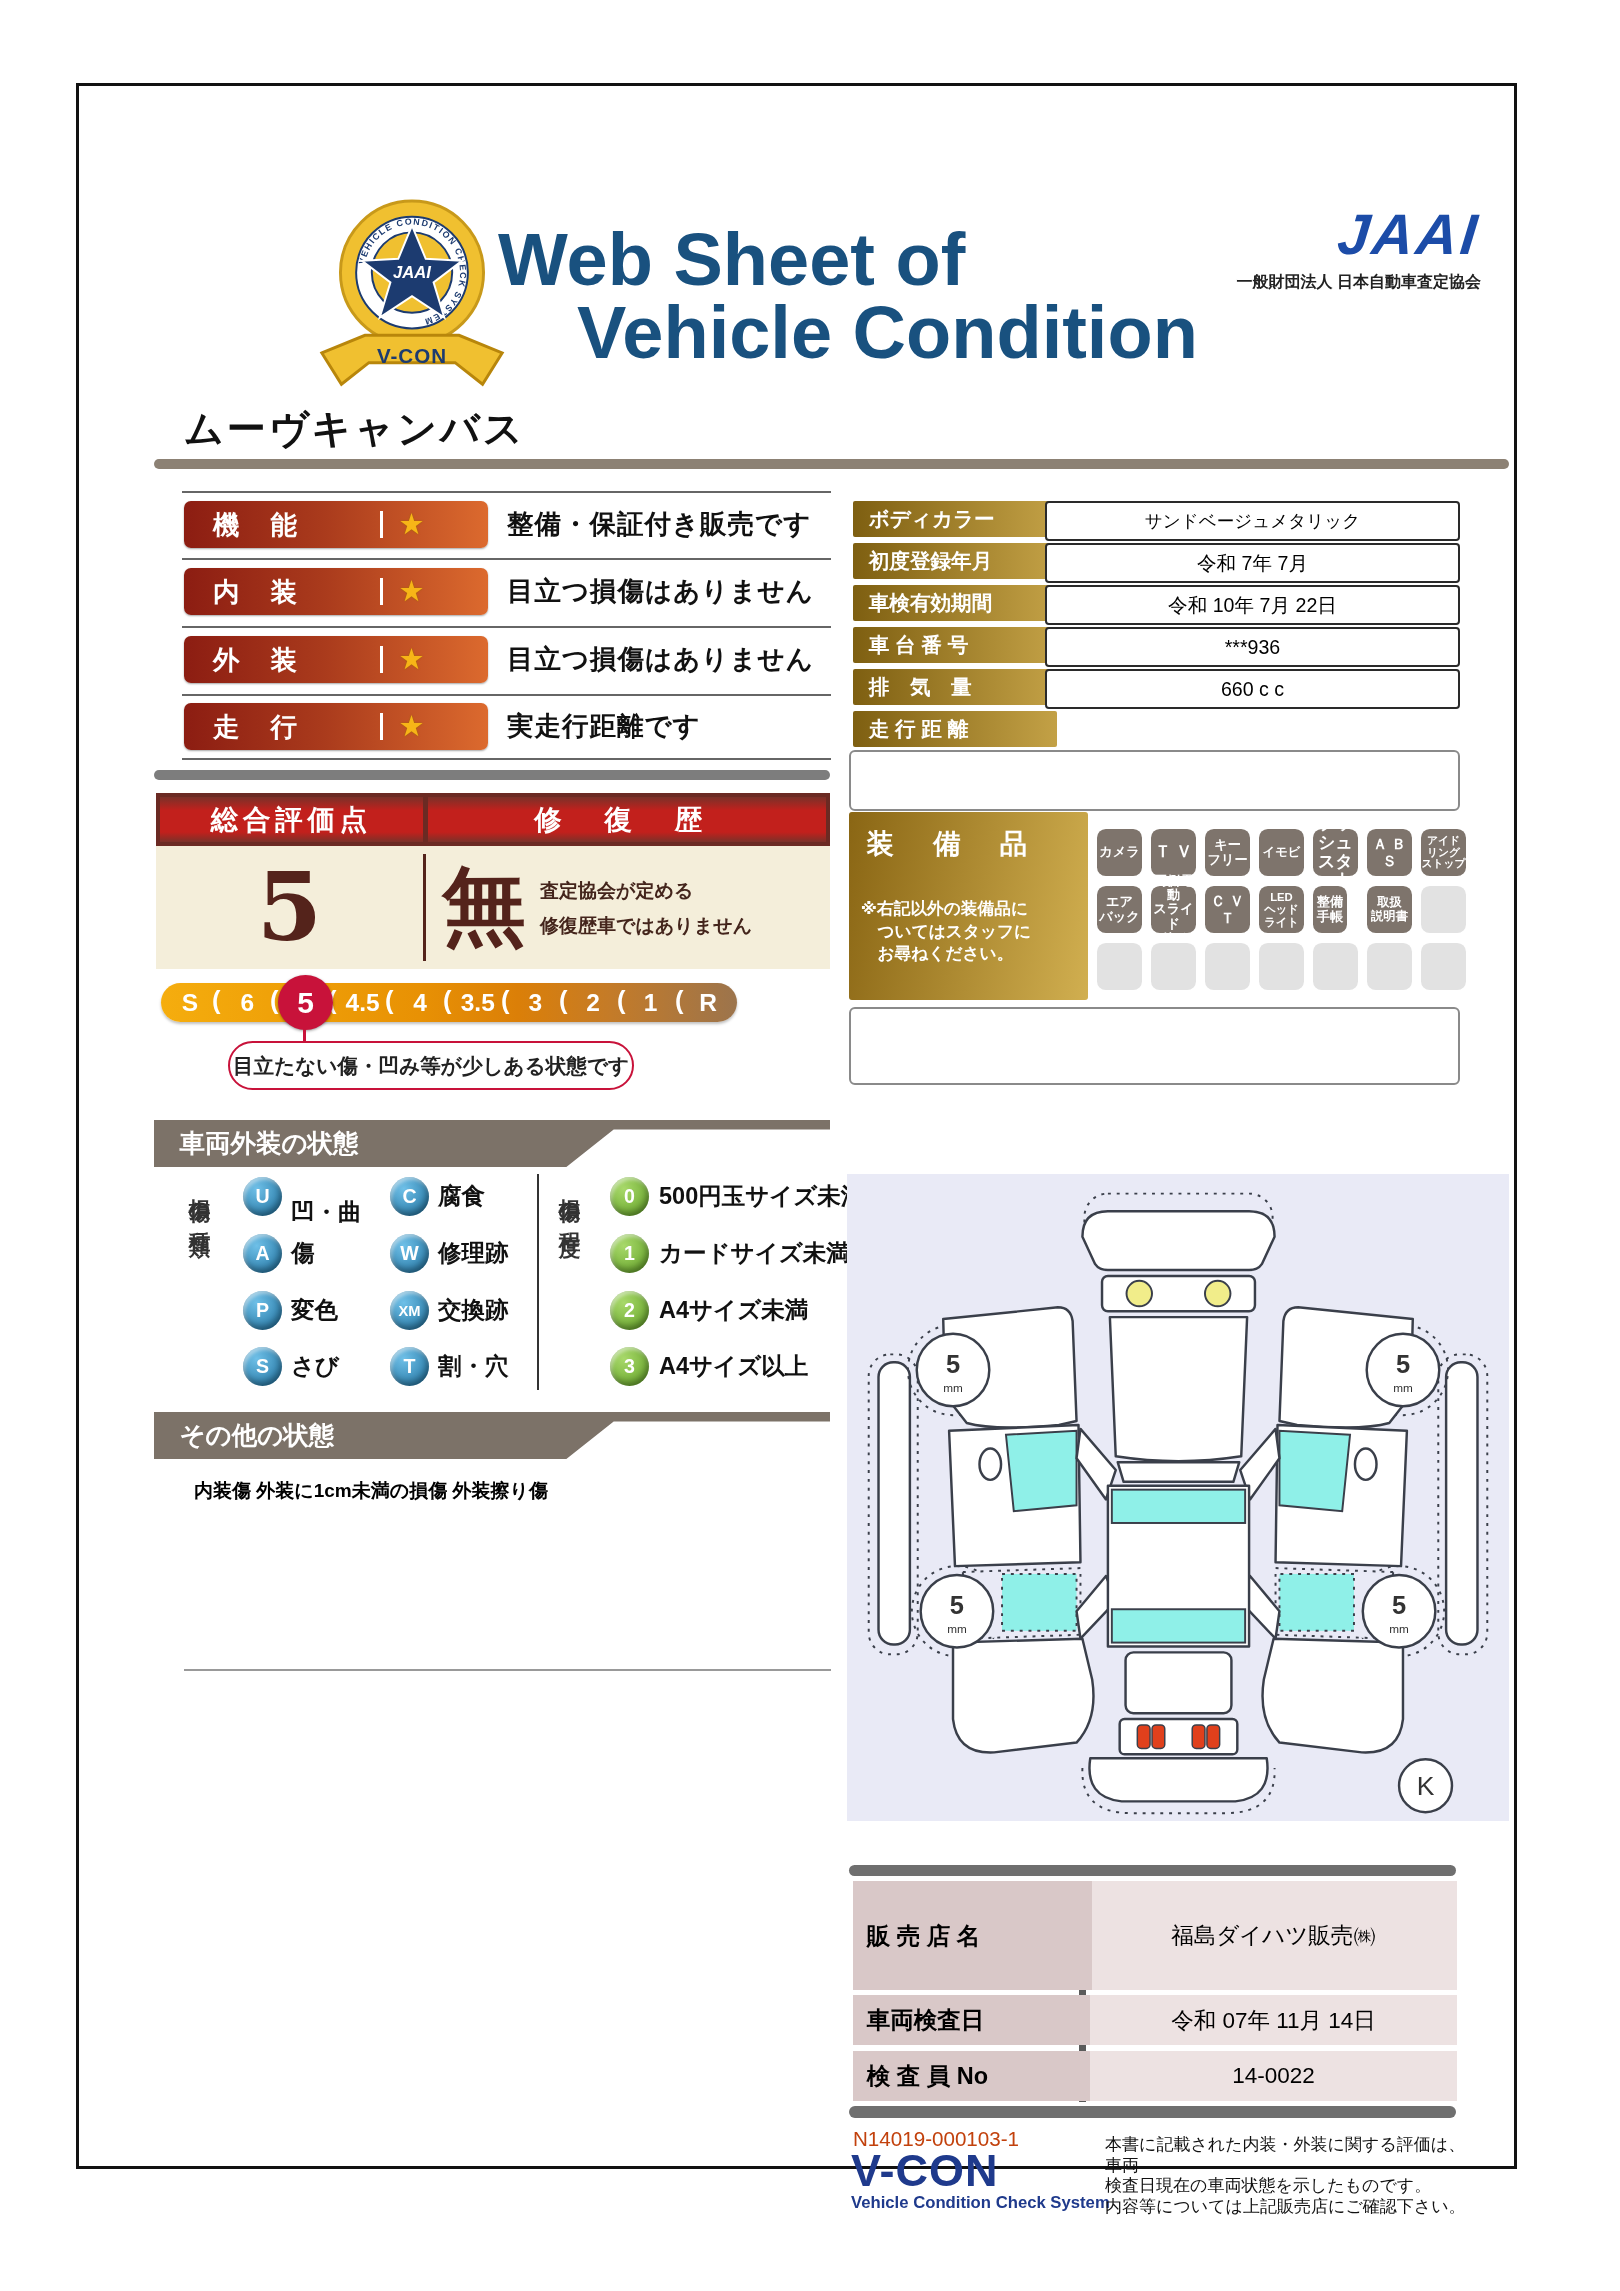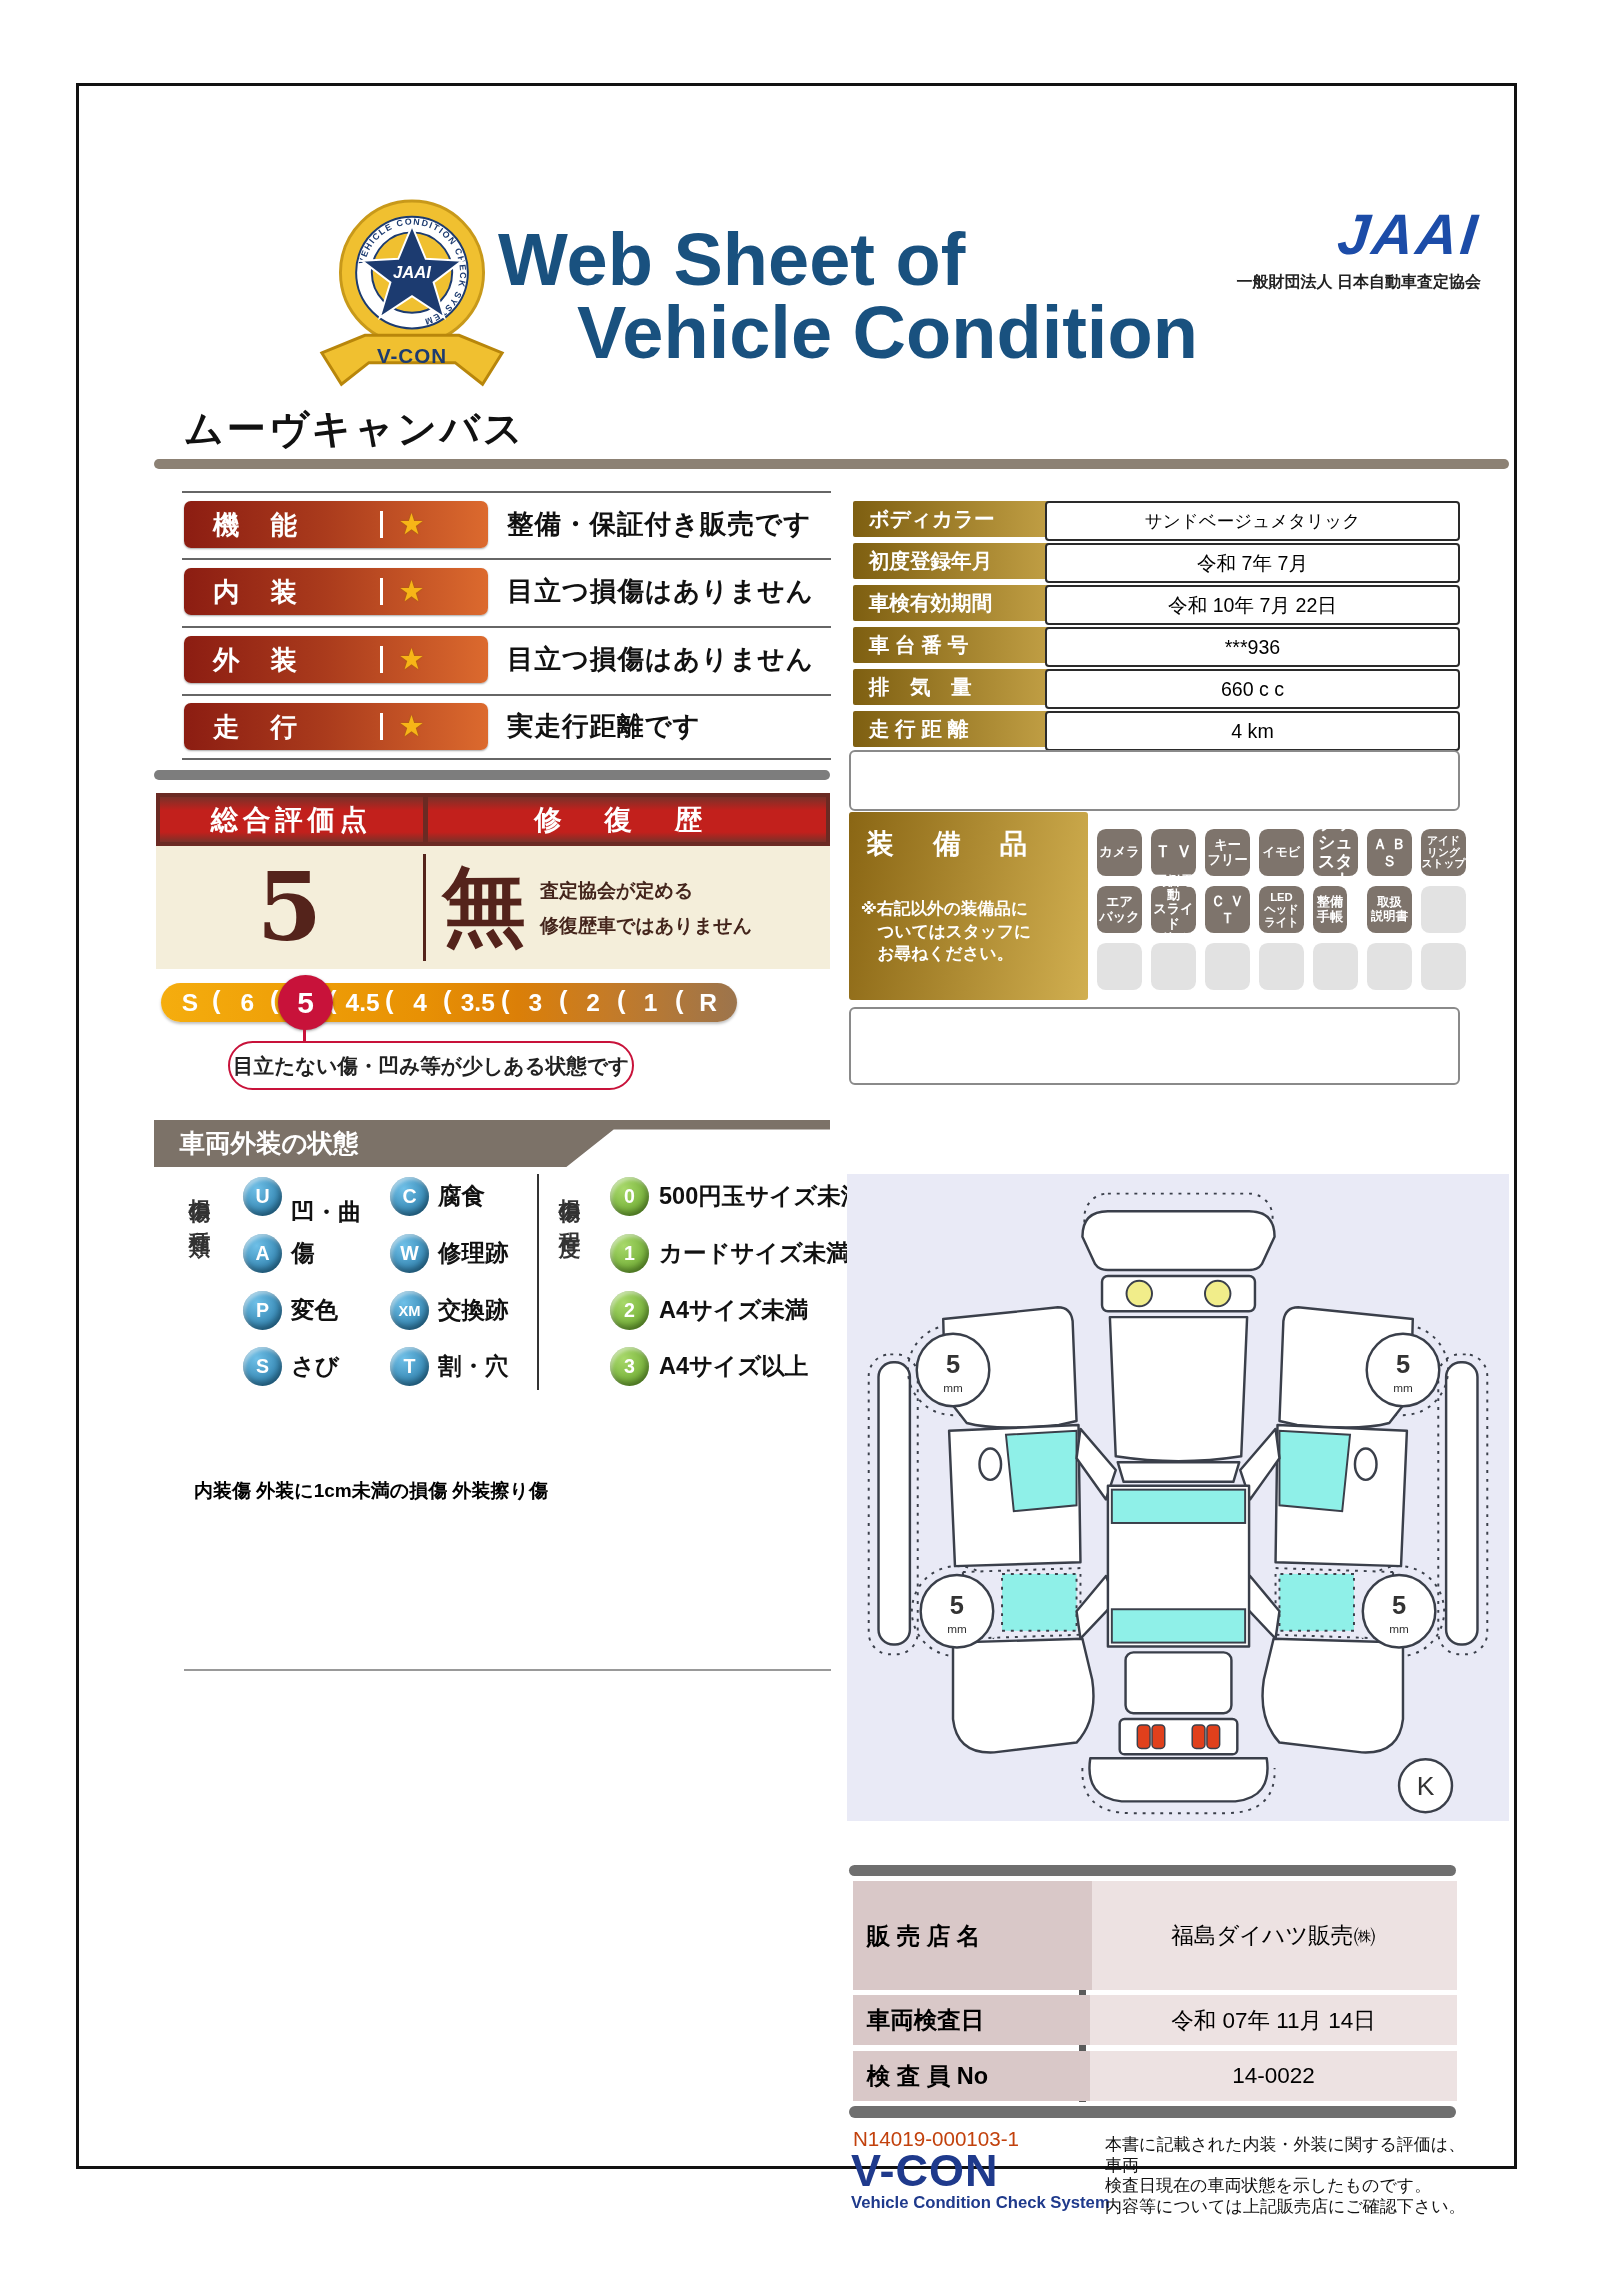--- a/index.html
+++ b/index.html
@@ -162,21 +162,20 @@
   <div class="abs val-cell" style="left:966px;top:415px;width:411px;height:36px;font-size:17.6px;">サンドベージュメタリック</div>
   <div class="abs gold-cell" style="left:774px;top:457px;width:188px;height:36px;">初度登録年月</div>
   <div class="abs val-cell" style="left:966px;top:457px;width:411px;height:36px;">令和 7年 7月</div>
   <div class="abs gold-cell" style="left:774px;top:499px;width:188px;height:36px;">車検有効期間</div>
   <div class="abs val-cell" style="left:966px;top:499px;width:411px;height:36px;">令和 10年 7月 22日</div>
   <div class="abs gold-cell" style="left:774px;top:541px;width:188px;height:36px;">車 台 番 号</div>
   <div class="abs val-cell" style="left:966px;top:541px;width:411px;height:36px;">***936</div>
   <div class="abs gold-cell" style="left:774px;top:583px;width:188px;height:36px;">排　気　量</div>
   <div class="abs val-cell" style="left:966px;top:583px;width:411px;height:36px;">660 c c</div>
   <div class="abs gold-cell" style="left:774px;top:625px;width:188px;height:36px;">走 行 距 離</div>
-  <div class="abs val-cell" style="left:966px;top:625px;width:411px;height:36px;">4 km</div>
 
   <div class="abs empty-frame" style="left:770px;top:664px;width:607px;height:57px;"></div>
 
   <div class="abs equip-gold" style="left:770px;top:726px;width:239px;height:188px;border-radius:2.9px;">
     <div class="abs" style="left:17.6px;top:13.7px;font-size:27.4px;font-weight:bold;letter-spacing:5.9px;">装　備　品</div>
     <div class="abs" style="left:11.8px;top:86px;font-size:16.7px;font-weight:bold;line-height:22.5px;">
       <div>※右記以外の装備品に</div>
       <div>　ついてはスタッフに</div>
       <div>　お尋ねください。</div>
     </div>
@@ -247,20 +246,23 @@
   <div class="abs vert-label" style="left:476px;top:1096px;height:176px;">損傷の程度</div>
   <div class="abs lg-circle lg-green" style="left:531px;top:1091px;">0</div>
   <div class="abs lg-label" style="left:580px;top:1091px;">500円玉サイズ未満</div>
   <div class="abs lg-circle lg-green" style="left:531px;top:1148px;">1</div>
   <div class="abs lg-label" style="left:580px;top:1148px;">カードサイズ未満</div>
   <div class="abs lg-circle lg-green" style="left:531px;top:1205px;">2</div>
   <div class="abs lg-label" style="left:580px;top:1205px;">A4サイズ未満</div>
   <div class="abs lg-circle lg-green" style="left:531px;top:1261px;">3</div>
   <div class="abs lg-label" style="left:580px;top:1261px;">A4サイズ以上</div>
 
+  <div class="abs sec-head" style="left:75px;top:1326px;width:676px;height:47px;">
+    <span>その他の状態</span>
+  </div>
   <div class="abs other-note" style="left:115px;top:1392px;">内装傷 外装に1cm未満の損傷 外装擦り傷</div>
   <div class="abs" style="left:105px;top:1583px;width:647px;height:2px;background:#999;"></div>
 
   <div class="abs" style="left:768px;top:1088px;width:662px;height:647px;background:#E9EAF6;">
     <svg width="662" height="647" viewBox="0 0 675 660">
       <style>
         .ln{fill:#fff;stroke:#3A3F4A;stroke-width:2.5;stroke-linejoin:round;stroke-linecap:round;}
         .cy{fill:#8FF0E8;stroke:#3A3F4A;stroke-width:2;}
         .dot{fill:none;stroke:#3A3F4A;stroke-width:2;stroke-dasharray:3 6;}
         .dotf{fill:#E9EAF6;stroke:#3A3F4A;stroke-width:2;stroke-dasharray:3 6;}

